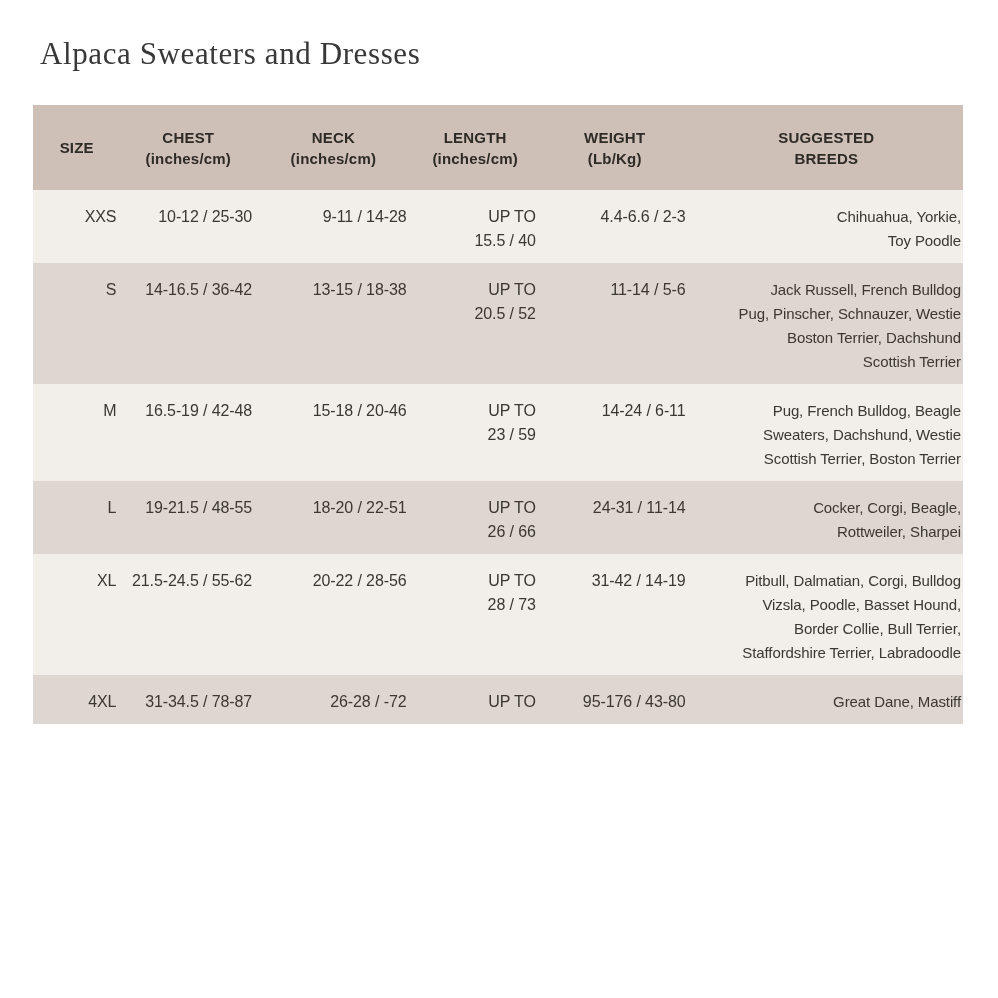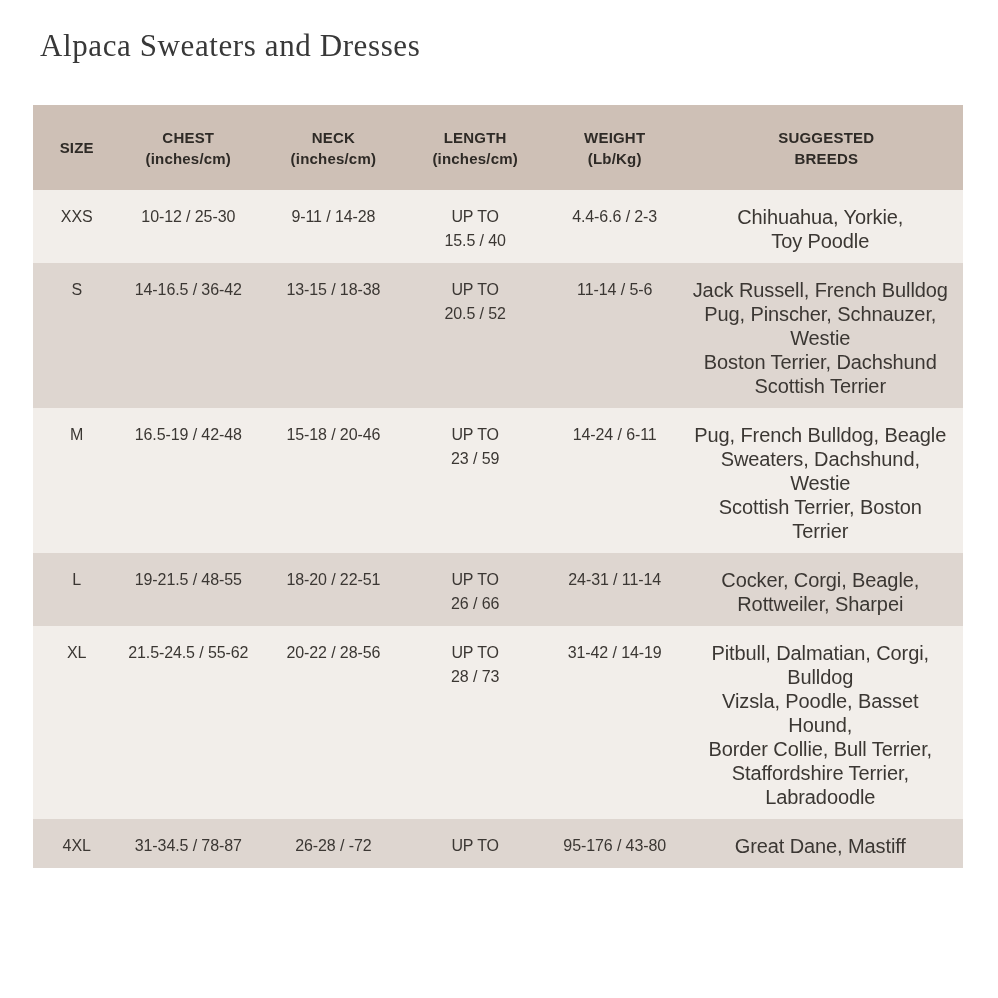--- a/index.html
+++ b/index.html
@@ -15,21 +15,21 @@
   html, body {
     width: 998px; height: 998px;
     background: var(--page_bg);
     overflow: hidden;
     font-family: "Liberation Sans", sans-serif;
     color: var(--text);
   }
   .page { position: relative; width: 998px; height: 998px; }
   .page-title {
     position: absolute;
-    left: 40px; top: 28px;
+    left: 40px; top: 36px;
     font-family: "Liberation Serif", "DejaVu Serif", serif;
     font-weight: 400;
     font-size: 31px;
     letter-spacing: 0.6px;
     color: var(--title_color);
   }
   table.size-chart {
     position: absolute;
     left: 33px; top: 105px;
     width: 930px;
@@ -50,29 +50,29 @@
     text-align: center;
     font-size: 15px;
     font-weight: bold;
     color: var(--header_text);
     letter-spacing: 0.2px;
     line-height: 21px;
     padding: 0 4px;
   }
   tbody td {
     vertical-align: top;
-    text-align: center;
+    text-align: right;
     padding: 15px 4px 10px 4px;
     line-height: 24px;
     font-size: 16px;
     letter-spacing: -0.1px;
     white-space: pre-line;
   }
   tbody td.nowrap { white-space: nowrap; }
-  tbody td.breeds { font-size: 20px; padding-left: 2px; padding-right: 14px; }
+  tbody td.breeds { font-size: 15px; padding-left: 2px; padding-right: 2px; }
   tbody tr:nth-child(odd)  { background: var(--row_light); }
   tbody tr:nth-child(even) { background: var(--row_dark); }
 </style>
 </head>
 <body>
 
 <div class="page">
 
   <h1 class="page-title">Alpaca Sweaters and Dresses</h1>
 

